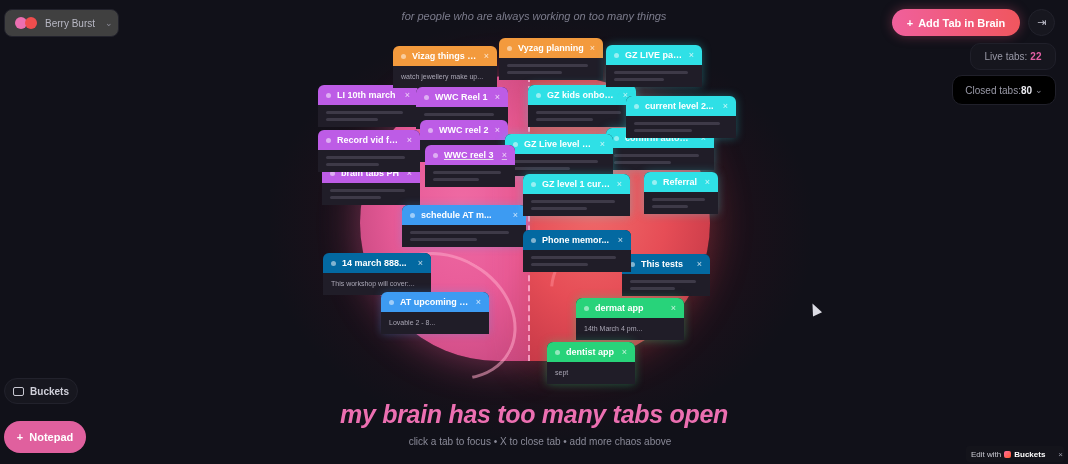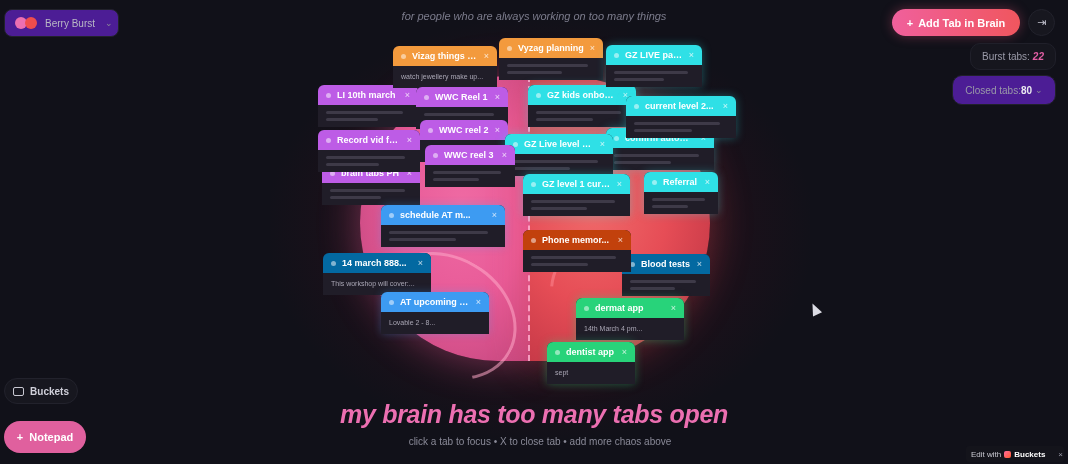--- a/index.html
+++ b/index.html
@@ -42,21 +42,21 @@
     }
     .curve1 { left: 10px; top: 180px; width: 150px; height: 120px; transform: rotate(30deg); }
     .curve2 { left: 190px; top: 160px; width: 110px; height: 110px; border-right-color: transparent; border-top-color: rgba(255,140,150,0.5); transform: rotate(-40deg);}
 
     .tagline {
       position: absolute; top: 10px; left: 0; width: 1068px; text-align: center;
       font-size: 11px; font-style: italic; color: #7c7c8c;
     }
     .theme-select {
       position: absolute; left: 4px; top: 9px; width: 115px; height: 28px;
-      border-radius: 8px; background: #4c1d95; border: 1px solid #22222c;
+      border-radius: 8px; background: #404040; border: 1px solid #22222c;
       display: flex; align-items: center; padding-left: 10px; gap: 6px;
       font-size: 10px; color: #b8b8c4;
     }
     .dots { position: relative; width: 24px; height: 12px; }
     .dot { position: absolute; width: 12px; height: 12px; border-radius: 50%; top: 0; }
     .dot.pink { left: 0; background: #ec6fb1; }
     .dot.red { left: 10px; background: #ef4d4d; }
     .chev { font-size: 9px; color: #8a8a96; margin-left: 4px; }
 
     .add-tab-btn {
@@ -72,24 +72,24 @@
       position: absolute; left: 1028px; top: 9px; width: 27px; height: 27px;
       border-radius: 50%; background: #17171f; border: 1px solid #22222c;
       color: #c0c0cc; font-size: 11px; display: flex; align-items: center; justify-content: center;
     }
     .open-tabs {
       position: absolute; left: 970px; top: 43px; width: 86px; height: 27px;
       border-radius: 10px; background: #16161e; border: 1px solid #20202a;
       display: flex; align-items: center; justify-content: center;
       font-size: 10px; color: #9a9aa8;
     }
-    .open-tabs .num { color: #e35fa5; font-weight: bold; margin-left: 3px; font-style: italic; }
+    .open-tabs .num { color: #e35fa5; font-weight: bold; margin-left: 3px; }
     .closed-tabs {
       position: absolute; left: 952px; top: 75px; width: 104px; height: 30px;
-      border-radius: 10px; background: #4c1d95; border: 1px solid #20202a;
+      border-radius: 10px; background: #000000; border: 1px solid #20202a;
       display: flex; align-items: center; justify-content: center;
       font-size: 10px; color: #9a9aa8;
     }
     .closed-tabs .num { color: #eaeaf0; font-weight: bold; margin-left: 0; }
     .closed-tabs .chev { margin-left: 3px; }
 
     .buckets-btn {
       position: absolute; left: 4px; top: 378px; width: 74px; height: 26px;
       border-radius: 13px; background: #17171f; border: 1px solid #22222c;
       display: flex; align-items: center; justify-content: center; gap: 6px;
@@ -146,21 +146,21 @@
       height: 22px; background: #201d28; padding: 6px 8px; position: relative;
     }
     .tab-body .line { height: 3px; border-radius: 2px; background: #3e3a48; margin-bottom: 4px; }
     .tab-body .line.l1 { width: 92%; }
     .tab-body .line.l2 { width: 62%; }
     .tab-body .note { font-size: 7px; color: #a9a6b4; line-height: 10px; white-space: nowrap; overflow: hidden; }
     .orange .tab-head { background: #f39a3d; }
     .cyan .tab-head { background: #2fe0e6; }
     .purple .tab-head { background: #bd5ce6; }
     .blue .tab-head { background: #3d9bf2; }
-    .red .tab-head { background: #c2410c; }
+    .red .tab-head { background: #0369a1; }
     .brown .tab-head { background: #0369a1; }
     .green .tab-head { background: #28d37a; }
     .cyan { box-shadow: 0 0 10px rgba(47,224,230,0.35); }
     .green { box-shadow: 0 0 10px rgba(40,211,122,0.4); }
     .blue { box-shadow: 0 0 8px rgba(61,155,242,0.3); }
   </style>
 </head>
 <body>
 
 <div class="bg-glow"></div>
@@ -186,21 +186,21 @@
 
 <button class="add-tab-btn">
   <span>+</span>
   <span>Add Tab in Brain</span>
 </button>
 <div class="logout-btn">
   <span>⇥</span>
 </div>
 
 <div class="open-tabs">
-  <span>Burst tabs:</span>
+  <span>Live tabs:</span>
   <span class="num">22</span>
 </div>
 <div class="closed-tabs">
   <span>Closed tabs:</span>
   <span class="num">80</span>
   <span class="chev">⌄</span>
 </div>
 
 <div id="tabs-layer">
     <div class="tab-card orange" style="left: 393px; top: 46px; width: 104px; z-index: 3;">
@@ -316,21 +316,21 @@
       <div class="tab-head">
         <span class="bullet"></span>
         <span class="title">GZ Live level 1...</span>
         <span class="close">×</span>
       </div>
       <div class="tab-body">
         <div class="line l1"></div>
         <div class="line l2"></div>
       </div>
     </div>
-    <div class="tab-card purple" style="left: 425px; top: 145px; width: 90px; z-index: 8;">
+    <div class="tab-card purple" style="left: 425px; top: 145px; width: 90px; z-index: 8; text-decoration: underline;">
       <div class="tab-head">
         <span class="bullet"></span>
         <span class="title">WWC reel 3</span>
         <span class="close">×</span>
       </div>
       <div class="tab-body">
         <div class="line l1"></div>
         <div class="line l2"></div>
       </div>
     </div>
@@ -360,21 +360,21 @@
       <div class="tab-head">
         <span class="bullet"></span>
         <span class="title">Referral</span>
         <span class="close">×</span>
       </div>
       <div class="tab-body">
         <div class="line l1"></div>
         <div class="line l2"></div>
       </div>
     </div>
-    <div class="tab-card blue" style="left: 381px; top: 205px; width: 124px; z-index: 5;">
+    <div class="tab-card blue" style="left: 402px; top: 205px; width: 124px; z-index: 5;">
       <div class="tab-head">
         <span class="bullet"></span>
         <span class="title">schedule AT m...</span>
         <span class="close">×</span>
       </div>
       <div class="tab-body">
         <div class="line l1"></div>
         <div class="line l2"></div>
       </div>
     </div>
@@ -395,21 +395,21 @@
         <span class="title">14 march 888...</span>
         <span class="close">×</span>
       </div>
       <div class="tab-body">
         <div class="note">This workshop will cover:...</div>
       </div>
     </div>
     <div class="tab-card brown" style="left: 622px; top: 254px; width: 88px; z-index: 5;">
       <div class="tab-head">
         <span class="bullet"></span>
-        <span class="title">Blood tests</span>
+        <span class="title">This tests</span>
         <span class="close">×</span>
       </div>
       <div class="tab-body">
         <div class="line l1"></div>
         <div class="line l2"></div>
       </div>
     </div>
     <div class="tab-card blue" style="left: 381px; top: 292px; width: 108px; z-index: 8;">
       <div class="tab-head">
         <span class="bullet"></span>

